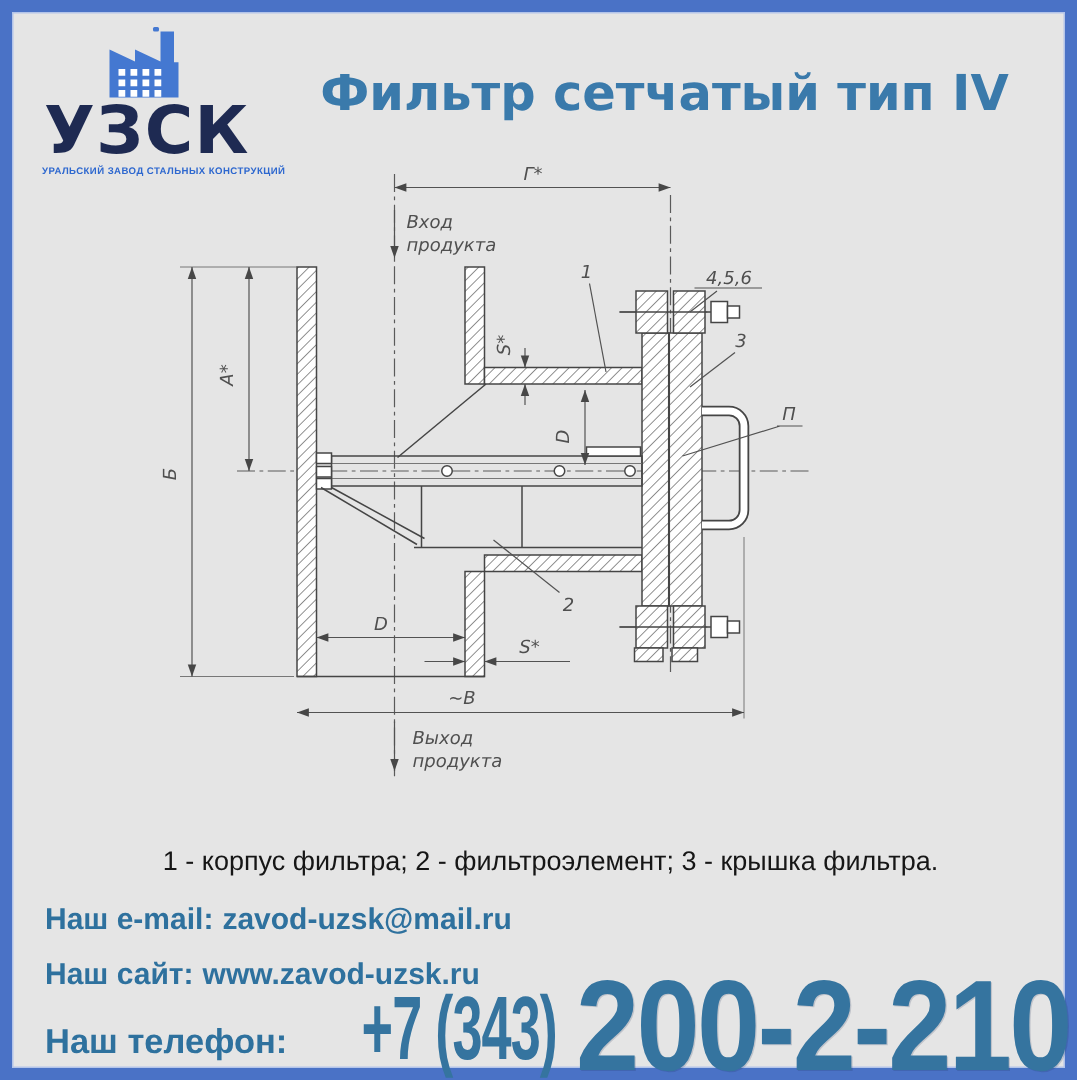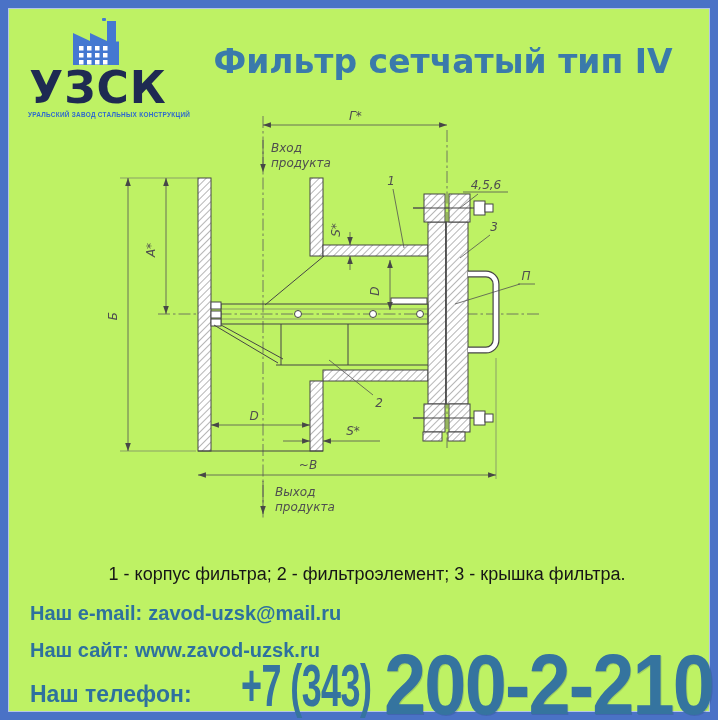--- a/index.html
+++ b/index.html
@@ -2,21 +2,21 @@
 <html><head>
 <meta charset="utf-8">
 <style>
   html,body{margin:0;padding:0;}
   body{
     width:718px;height:720px;position:relative;background:#ffffff;
     font-family:"Liberation Sans",sans-serif;overflow:hidden;
   }
   .page{
     position:absolute;inset:0;border:8px solid #4a72c6;
-    box-shadow:inset 0 0 0 1px #b3c4e9;background:#bef264;box-sizing:border-box;
+    box-shadow:inset 0 0 0 1px #b3c4e9;background:#e5e5e5;box-sizing:border-box;
   }
   
   .brand{position:absolute;left:20px;top:10px;width:140px;text-align:center;}
   .brand .icon{display:block;margin:0 auto;}
   .brand-name{
     font-family:"DejaVu Sans",sans-serif;font-weight:800;font-size:44px;
     line-height:40px;color:#1e2a52;letter-spacing:1px;
   }
   .brand-tagline{
     margin-top:3px;font-size:6.4px;font-weight:700;color:#2e68cf;

